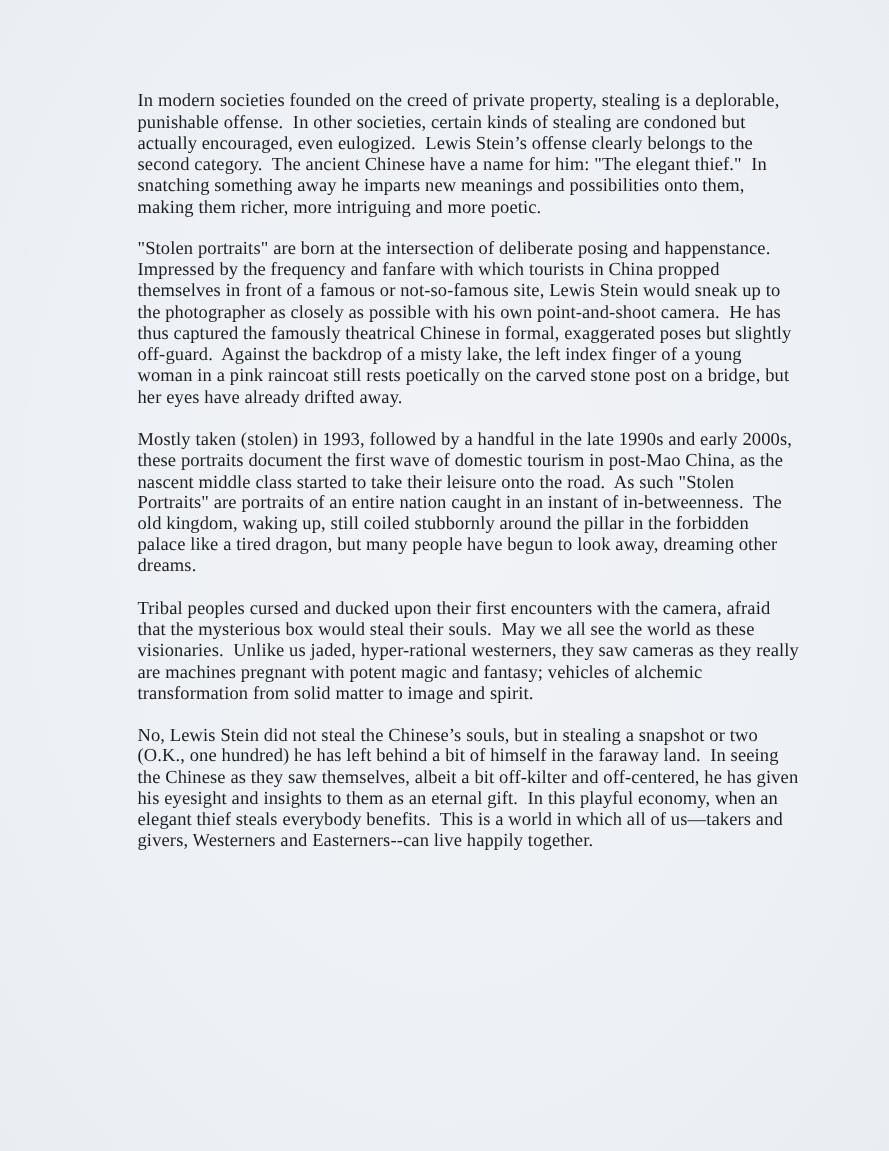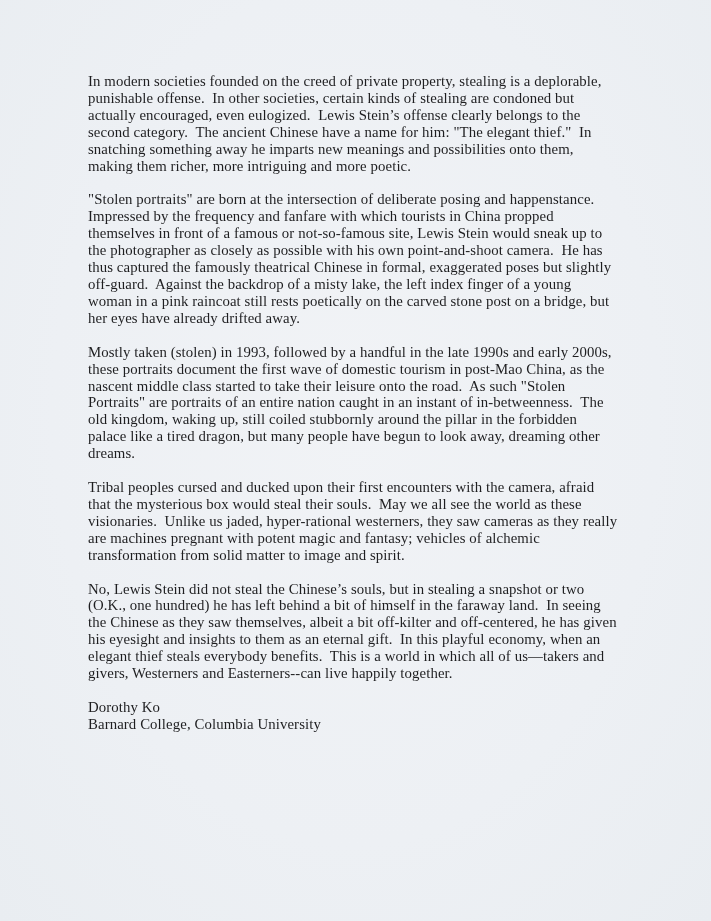--- a/index.html
+++ b/index.html
@@ -12,21 +12,21 @@
     width: 711px;
     height: 921px;
     background: #edf0f4;
     background-image: radial-gradient(ellipse at 50% 45%, #f1f3f6 0%, #edf0f4 60%, #e9edf1 100%);
     overflow: hidden;
     font-family: "Liberation Serif", "DejaVu Serif", serif;
     color: #1e1e20;
   }
   .text-block {
     position: absolute;
-    left: 88px;
+    left: 110px;
     top: 73px;
     width: 530px;
   }
   .text-block p {
     margin: 0 0 17px 0;
     font-size: 14.8px;
     line-height: 16.9px;
     letter-spacing: 0.1px;
     white-space: pre-wrap;
     text-rendering: optimizeLegibility;
@@ -43,18 +43,14 @@
 </head>
 <body>
 
 <div class="scan-page">
   <div class="text-block">
     <p>In modern societies founded on the creed of private property, stealing is a deplorable, punishable offense.  In other societies, certain kinds of stealing are condoned but actually encouraged, even eulogized.  Lewis Stein’s offense clearly belongs to the second category.  The ancient Chinese have a name for him: "The elegant thief."  In snatching something away he imparts new meanings and possibilities onto them, making them richer, more intriguing and more poetic.</p>
     <p>"Stolen portraits" are born at the intersection of deliberate posing and happenstance.  Impressed by the frequency and fanfare with which tourists in China propped themselves in front of a famous or not-so-famous site, Lewis Stein would sneak up to the photographer as closely as possible with his own point-and-shoot camera.  He has thus captured the famously theatrical Chinese in formal, exaggerated poses but slightly off-guard.  Against the backdrop of a misty lake, the left index finger of a young woman in a pink raincoat still rests poetically on the carved stone post on a bridge, but her eyes have already drifted away.</p>
     <p>Mostly taken (stolen) in 1993, followed by a handful in the late 1990s and early 2000s, these portraits document the first wave of domestic tourism in post-Mao China, as the nascent middle class started to take their leisure onto the road.  As such "Stolen Portraits" are portraits of an entire nation caught in an instant of in-betweenness.  The old kingdom, waking up, still coiled stubbornly around the pillar in the forbidden palace like a tired dragon, but many people have begun to look away, dreaming other dreams.</p>
     <p>Tribal peoples cursed and ducked upon their first encounters with the camera, afraid that the mysterious box would steal their souls.  May we all see the world as these visionaries.  Unlike us jaded, hyper-rational westerners, they saw cameras as they really are machines pregnant with potent magic and fantasy; vehicles of alchemic transformation from solid matter to image and spirit.</p>
     <p>No, Lewis Stein did not steal the Chinese’s souls, but in stealing a snapshot or two (O.K., one hundred) he has left behind a bit of himself in the faraway land.  In seeing the Chinese as they saw themselves, albeit a bit off-kilter and off-centered, he has given his eyesight and insights to them as an eternal gift.  In this playful economy, when an elegant thief steals everybody benefits.  This is a world in which all of us—takers and givers, Westerners and Easterners--can live happily together.</p>
-    <div class="signature">
-      <div>Dorothy Ko</div>
-      <div>Barnard College, Columbia University</div>
-    </div>
   </div>
 </div>
 
 </body></html>

